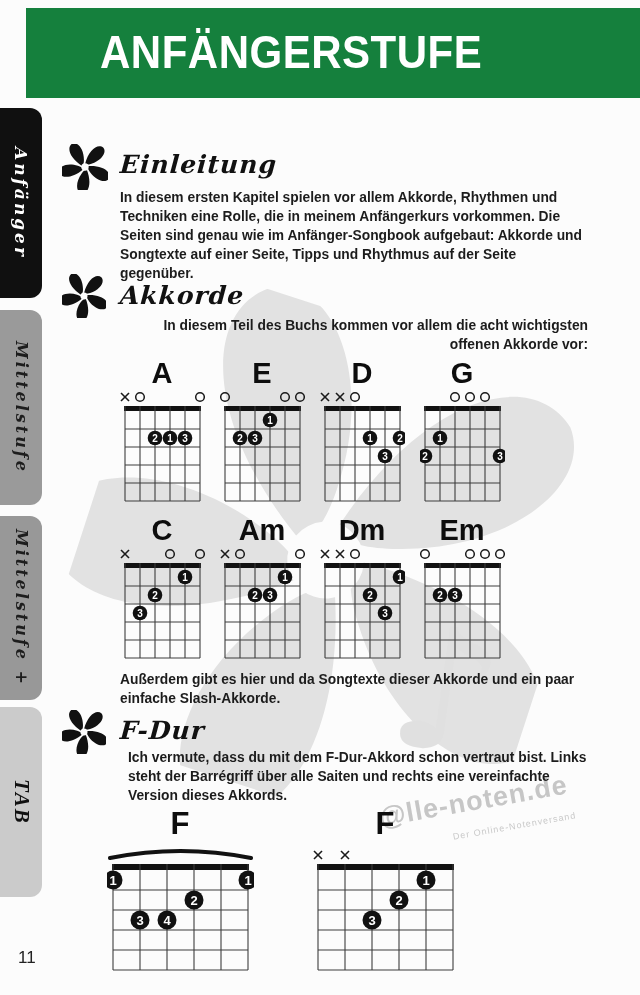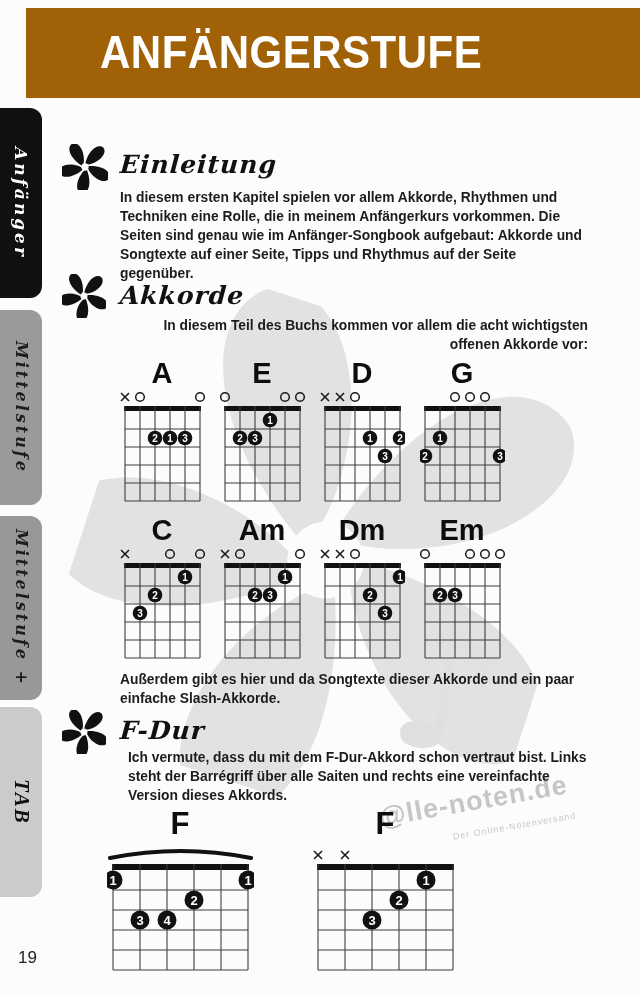--- a/index.html
+++ b/index.html
@@ -8,21 +8,21 @@
   .page { position:relative; width:640px; height:995px; background:#fcfcfc; overflow:hidden; }
 
   
   .wm { position:absolute; z-index:0; pointer-events:none; }
   .wm-pin { left:85px; top:320px; transform:rotate(18deg); }
   .wm-note { left:392px; top:592px; font-size:170px; color:#e0e0e0; font-family:"DejaVu Sans", sans-serif; transform:rotate(8deg); }
   .wm-text { left:378px; top:786px; font-size:27px; font-weight:bold; letter-spacing:1px; color:#c6c6c6; transform:rotate(-10deg); }
   .wm-sub { left:452px; top:821px; font-size:9px; color:#c9c9c9; transform:rotate(-10deg); letter-spacing:1px; }
 
   
-  .header-band { position:absolute; left:26px; top:8px; right:0; height:90px; background:#a16207; z-index:3; display:flex; align-items:center; }
+  .header-band { position:absolute; left:26px; top:8px; right:0; height:90px; background:#15803d; z-index:3; display:flex; align-items:center; }
   .header-band h1 { color:#ffffff; font-size:42px; font-weight:bold; letter-spacing:.5px; padding-left:74px; transform:scaleY(1.08); transform-origin:left center; white-space:nowrap; }
 
   
   .tab { position:absolute; left:0; width:42px; border-radius:0 12px 12px 0; z-index:3; display:flex; align-items:center; justify-content:center; }
   .tab .vtext { writing-mode:vertical-rl; font-family:"DejaVu Serif", serif; font-style:italic; font-weight:bold; letter-spacing:3px; white-space:nowrap; }
   .tab-1 { top:108px; height:190px; background:#101010; }
   .tab-1 .vtext { color:#ffffff; font-size:17px; }
   .tab-2 { top:310px; height:195px; background:#9a9a9a; }
   .tab-2 .vtext { color:#1d1d1d; font-size:16px; }
   .tab-3 { top:516px; height:184px; background:#989898; }
@@ -388,15 +388,15 @@
           <circle cx="114" cy="38" r="9.5" fill="#111"></circle>
           <text x="114" y="42.55" fill="#fff" font-size="13" font-family="Liberation Sans, sans-serif" font-weight="bold" text-anchor="middle">1</text>
           <circle cx="87" cy="58" r="9.5" fill="#111"></circle>
           <text x="87" y="62.55" fill="#fff" font-size="13" font-family="Liberation Sans, sans-serif" font-weight="bold" text-anchor="middle">2</text>
           <circle cx="60" cy="78" r="9.5" fill="#111"></circle>
           <text x="60" y="82.55" fill="#fff" font-size="13" font-family="Liberation Sans, sans-serif" font-weight="bold" text-anchor="middle">3</text>
         </svg>
       </div>
     </div>
 
-  <div class="page-number">19</div>
+  <div class="page-number">11</div>
 
 </div>
 
 </body></html>

